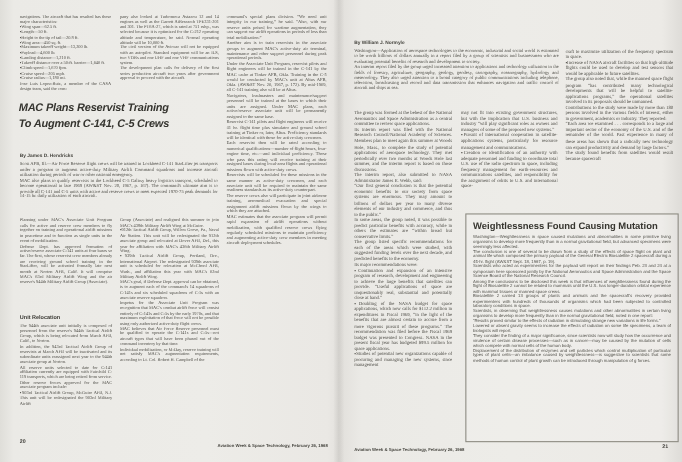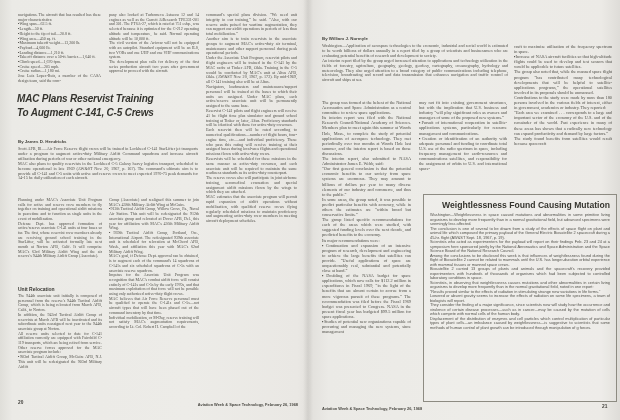--- a/index.html
+++ b/index.html
@@ -28,21 +28,21 @@
   .subhead{
     font-family:"Liberation Sans",sans-serif;font-weight:bold;
     font-size:5px;color:#3a3934;
   }
   .sbox{
     border:1px solid #8d8b82;padding:4px 6px;box-sizing:border-box;
     background:rgba(255,255,255,0.12);
   }
   .box-title{
     font-family:"Liberation Sans",sans-serif;font-weight:bold;
-    font-size:8.6px;text-align:right;color:#33327;color:#36352f;
+    font-size:8.6px;text-align:left;color:#33327;color:#36352f;
     margin:1px 0 3px 0;
   }
   .box-body{
     font-family:"Liberation Sans",sans-serif;
     font-size:3.9px;line-height:4.5px;text-align:justify;
     white-space:pre-line;overflow:hidden;color:#53524c;
   }
   .footer{
     font-family:"Liberation Sans",sans-serif;font-weight:bold;
     font-size:3.9px;color:#4a4943;

